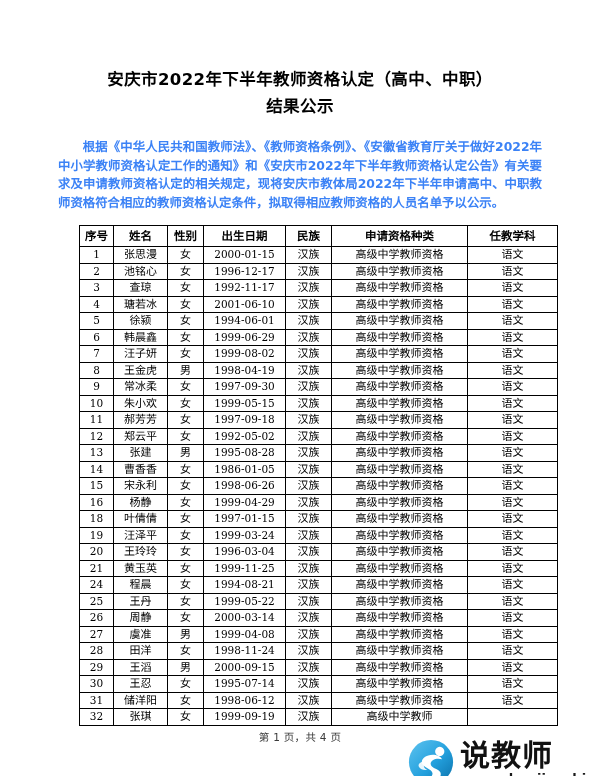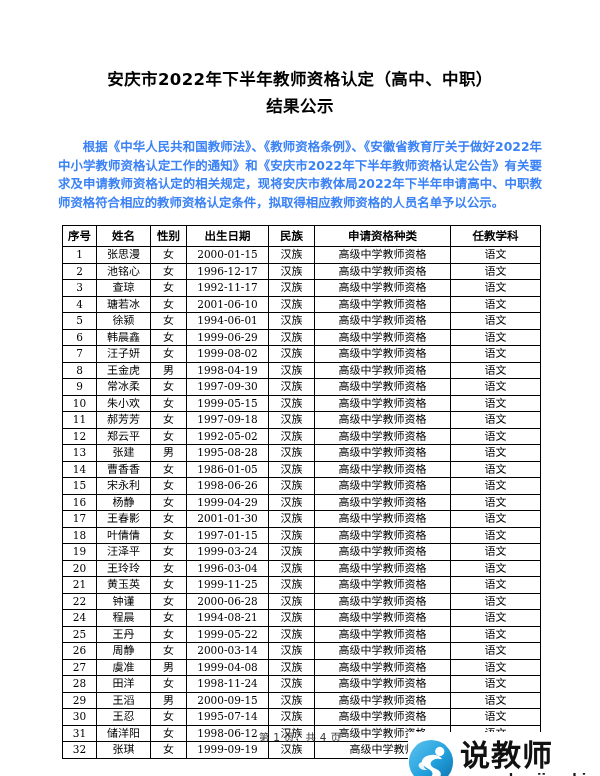--- a/index.html
+++ b/index.html
@@ -45,21 +45,21 @@
     font-weight: bold;
     line-height: 18.5px;
     text-align: justify;
     text-justify: inter-ideograph;
     text-indent: 2em;
     color: #3b82f6;
   }
 
   
   .table-wrap {
-    margin: 13px 0 0 0;
+    margin: 13px 0 0 17px;
     padding: 0 50px 0 62px;
   }
   table.result {
     border-collapse: collapse;
     width: 478px;
     table-layout: fixed;
     font-size: 11px;
   }
   table.result th,
   table.result td {
@@ -322,29 +322,20 @@
           <tr>
             <td class="num">16</td>
             <td class="name">杨静</td>
             <td class="gender">女</td>
             <td class="date">1999-04-29</td>
             <td class="ethnic">汉族</td>
             <td class="kind">高级中学教师资格</td>
             <td class="subject">语文</td>
           </tr>
           <tr>
-            <td class="num">17</td>
-            <td class="name">王春影</td>
-            <td class="gender">女</td>
-            <td class="date">2001-01-30</td>
-            <td class="ethnic">汉族</td>
-            <td class="kind">高级中学教师资格</td>
-            <td class="subject">语文</td>
-          </tr>
-          <tr>
             <td class="num">18</td>
             <td class="name">叶倩倩</td>
             <td class="gender">女</td>
             <td class="date">1997-01-15</td>
             <td class="ethnic">汉族</td>
             <td class="kind">高级中学教师资格</td>
             <td class="subject">语文</td>
           </tr>
           <tr>
             <td class="num">19</td>
@@ -362,29 +353,20 @@
             <td class="date">1996-03-04</td>
             <td class="ethnic">汉族</td>
             <td class="kind">高级中学教师资格</td>
             <td class="subject">语文</td>
           </tr>
           <tr>
             <td class="num">21</td>
             <td class="name">黄玉英</td>
             <td class="gender">女</td>
             <td class="date">1999-11-25</td>
-            <td class="ethnic">汉族</td>
-            <td class="kind">高级中学教师资格</td>
-            <td class="subject">语文</td>
-          </tr>
-          <tr>
-            <td class="num">22</td>
-            <td class="name">钟谨</td>
-            <td class="gender">女</td>
-            <td class="date">2000-06-28</td>
             <td class="ethnic">汉族</td>
             <td class="kind">高级中学教师资格</td>
             <td class="subject">语文</td>
           </tr>
           <tr>
             <td class="num">24</td>
             <td class="name">程晨</td>
             <td class="gender">女</td>
             <td class="date">1994-08-21</td>
             <td class="ethnic">汉族</td>

